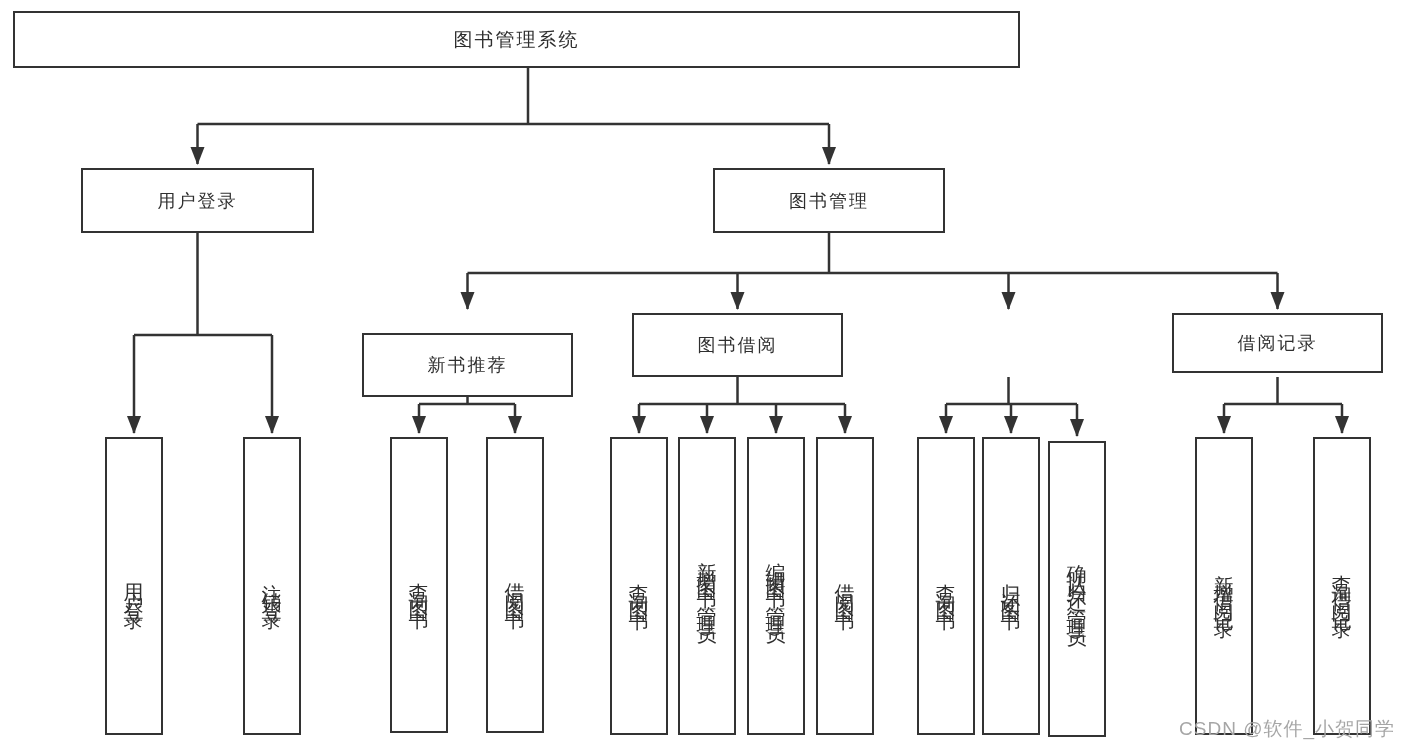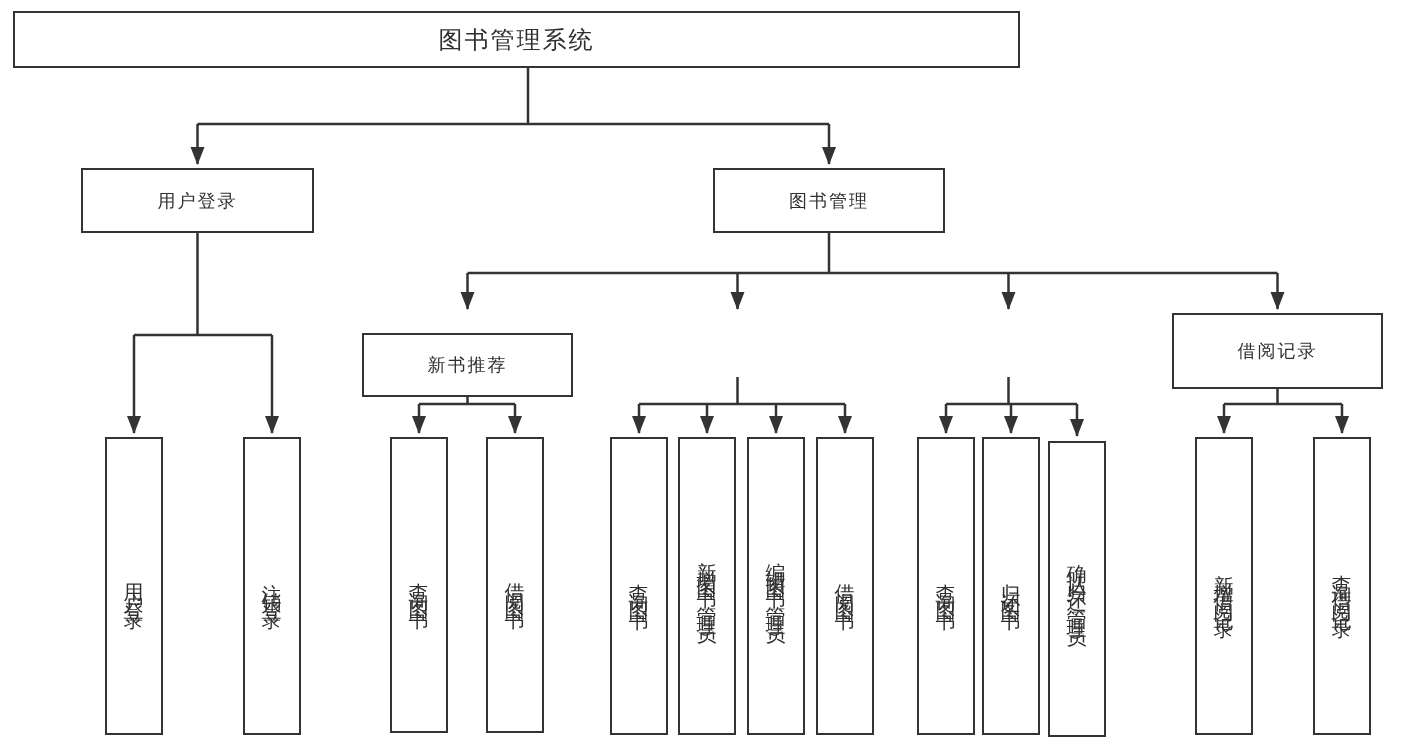--- a/index.html
+++ b/index.html
@@ -26,21 +26,21 @@
     display: flex;
     align-items: center;
     justify-content: center;
     color: #2f2f2f;
   }
   .box.h {
     font-size: 18px;
     letter-spacing: 2px;
     white-space: nowrap;
   }
-  .box.root { font-size: 24px; }
+  .box.root { font-size: 19px; }
   .box.v {
     writing-mode: vertical-rl;
     text-orientation: mixed;
     font-size: 20px;
     letter-spacing: 9px;
     line-height: 1;
   }
   .watermark {
     position: absolute;
     right: 10px;
@@ -93,34 +93,36 @@
       <path d="M1342,404 V433" marker-end="url(#arrow)"></path>
     </g>
   </svg>
 
   <div class="box h root" style="left:13px; top:11px; width:1007px; height:57px;">图书管理系统</div>
 
   <div class="box h" style="left:81px; top:168px; width:233px; height:65px;">用户登录</div>
   <div class="box h" style="left:713px; top:168px; width:232px; height:65px;">图书管理</div>
 
   <div class="box h" style="left:362px; top:313px; width:211px; height:64px;margin-top:20px;">新书推荐</div>
-  <div class="box h" style="left:1172px; top:313px; width:211px; height:76px;">借阅记录</div>
+  <div class="box h" style="left:632px; top:313px; width:211px; height:64px;">图书借阅</div>
+  <div class="box h" style="left:1172px; top:313px; width:211px; height:60px;">借阅记录</div>
 
   <div class="box v" style="left:105px; top:437px; width:58px; height:298px;">用户登录</div>
   <div class="box v" style="left:243px; top:437px; width:58px; height:298px;">注销登录</div>
 
   <div class="box v" style="left:390px; top:437px; width:58px; height:296px;">查询图书</div>
   <div class="box v" style="left:486px; top:437px; width:58px; height:296px;">借阅图书</div>
 
   <div class="box v" style="left:610px; top:437px; width:58px; height:298px;">查询图书</div>
   <div class="box v" style="left:678px; top:437px; width:58px; height:298px;">新增图书（管理员）</div>
   <div class="box v" style="left:747px; top:437px; width:58px; height:298px;">编辑图书（管理员）</div>
   <div class="box v" style="left:816px; top:437px; width:58px; height:298px;">借阅图书</div>
 
   <div class="box v" style="left:917px; top:437px; width:58px; height:298px;">查询图书</div>
   <div class="box v" style="left:982px; top:437px; width:58px; height:298px;">归还图书</div>
   <div class="box v" style="left:1048px; top:441px; width:58px; height:296px;">确认归还（管理员）</div>
 
   <div class="box v" style="left:1195px; top:437px; width:58px; height:298px;">新增借阅记录</div>
   <div class="box v" style="left:1313px; top:437px; width:58px; height:298px;">查询借阅记录</div>
 
+  <div class="watermark">CSDN @软件_小贺同学</div>
 
 </div>
 
 </body></html>

